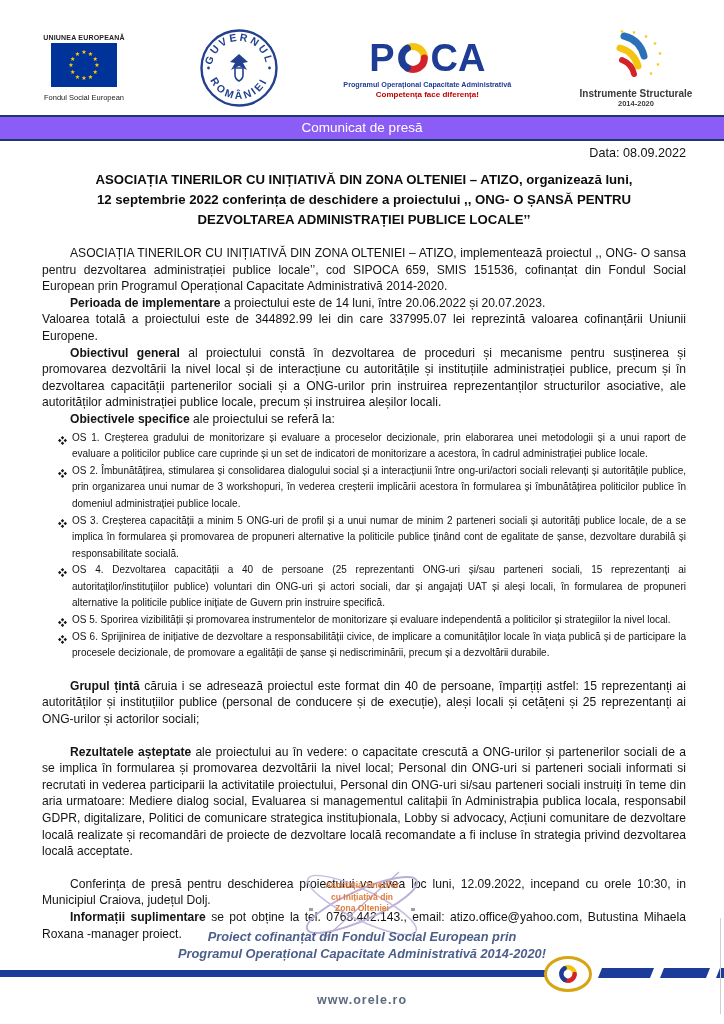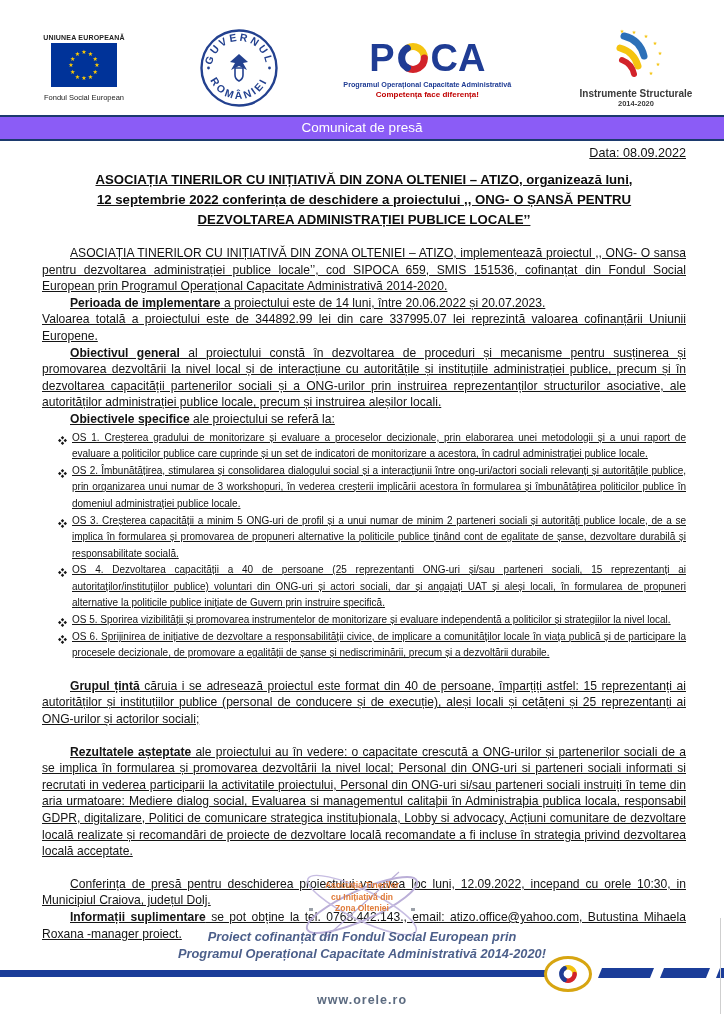--- a/index.html
+++ b/index.html
@@ -20,21 +20,21 @@
   .poca-sub{font-size:7.2px;color:#1F3C94;font-weight:600;margin-top:1px;white-space:nowrap;}
   .poca-tag{font-size:8px;color:#C00000;font-weight:bold;margin-top:1px;}
   .is-block{width:120px;text-align:center;}
   .is-block .t1{font-size:10px;font-weight:bold;color:#3a3a3a;margin-top:2px;}
   .is-block .t2{font-size:7.5px;font-weight:bold;color:#3a3a3a;}
   
   .banner{position:absolute;top:115px;left:0;width:724px;height:22px;
     background:#8b5cf6;border-top:2px solid #1C3A6E;border-bottom:2px solid #1C3A6E;
     color:#ffffff;font-size:13.5px;text-align:center;line-height:22px;}
   
-  .content{position:absolute;top:146px;left:42px;right:38px;text-decoration:underline;}
+  .content{position:absolute;top:146px;left:42px;right:38px;}
   .date-line{text-align:right;font-size:12.6px;margin:0 0 10px 0;color:#111;}
   .doc-title{text-align:center;font-weight:bold;font-size:13.2px;line-height:20px;color:#0d0d0d;margin:0 6px 15px 6px;}
   p.body{margin:0;font-size:12.1px;line-height:16.6px;text-align:justify;}
   p.ind{text-indent:28px;}
   p.gap{margin-top:16px;}
   .b{font-weight:bold;}
   ul.obj{list-style:none;margin:2px 0 0 16px;padding:0;}
   ul.obj li{position:relative;padding-left:14px;font-size:10px;line-height:16.6px;text-align:justify;}
   ul.obj li .mark{position:absolute;left:0;top:4px;}
   

